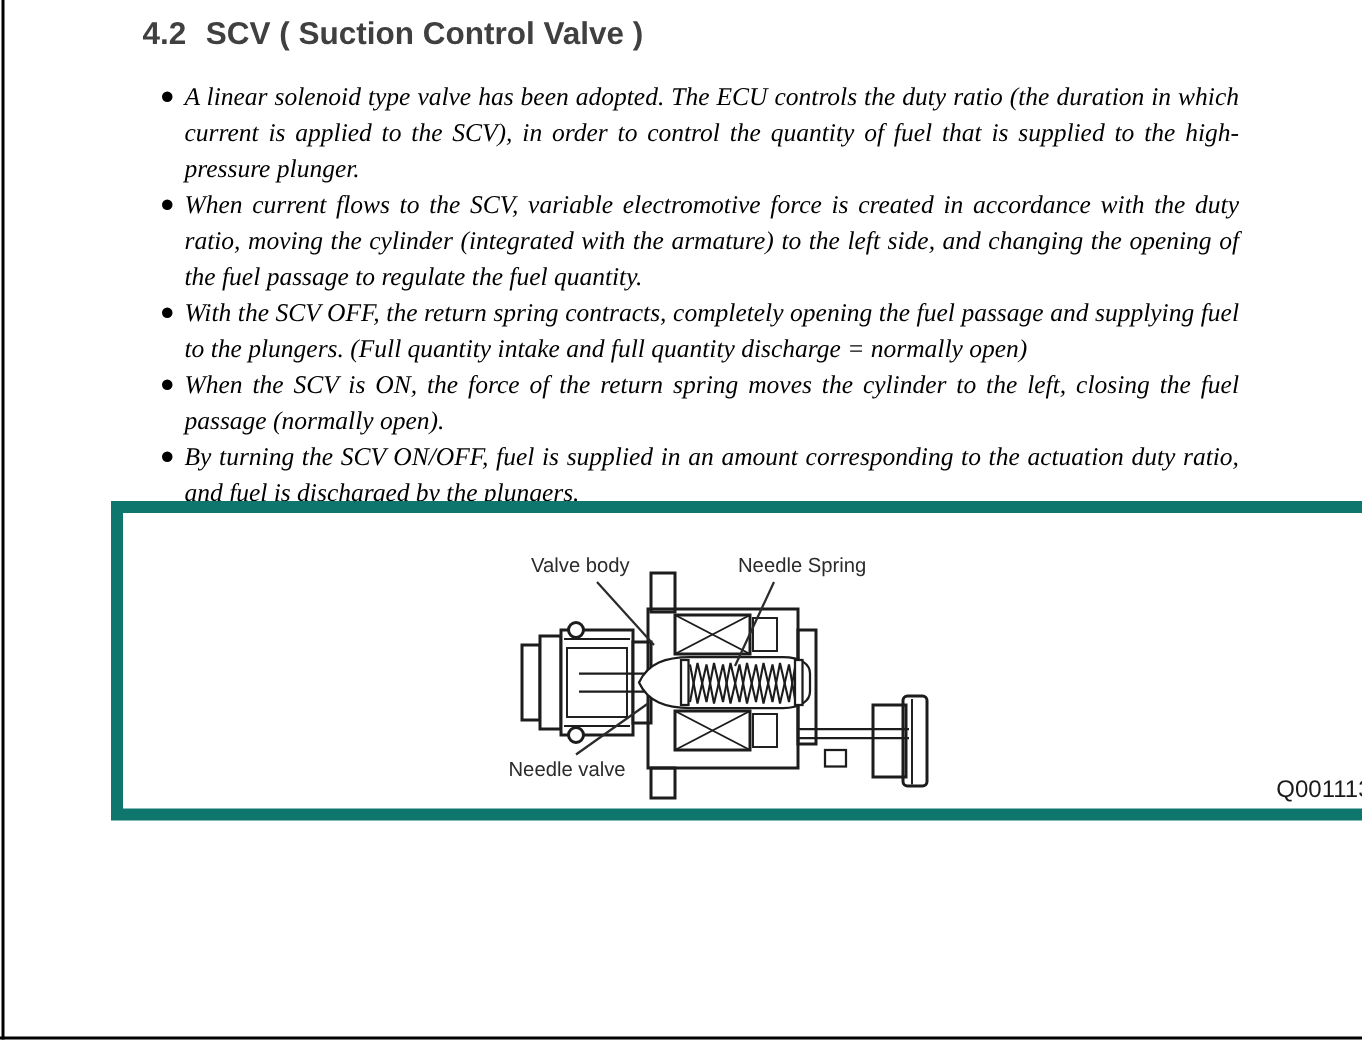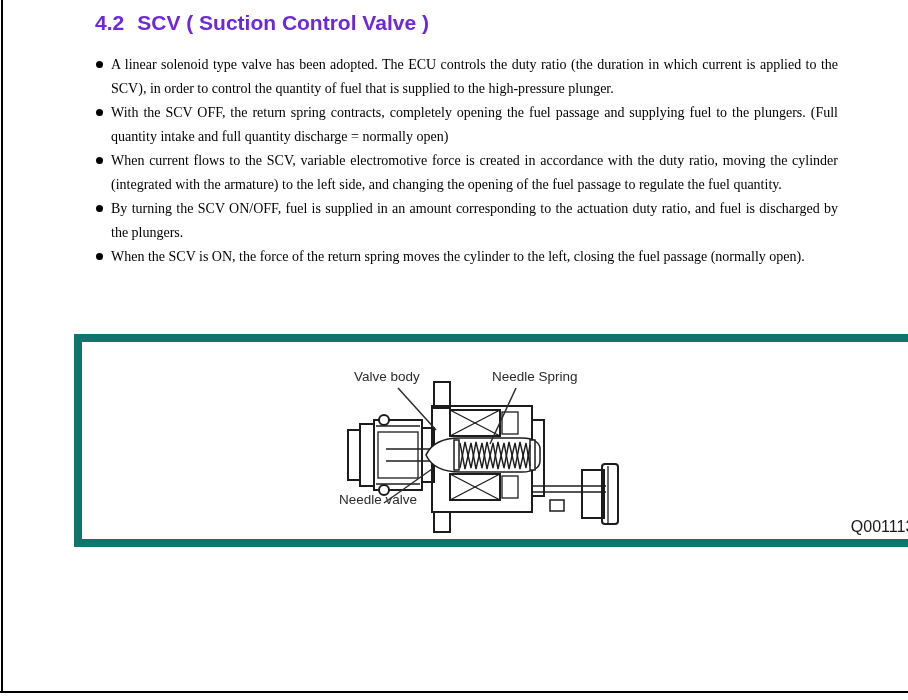--- a/index.html
+++ b/index.html
@@ -4,56 +4,56 @@
 <style>
   * { box-sizing: border-box; }
   html,body { margin:0; padding:0; background:#fff; }
   .page { position:relative; width:908px; height:700px; background:#fff; overflow:hidden;
           font-family:"Liberation Serif", serif; color:#000; }
   .edge-left   { position:absolute; left:1px; top:0; width:2px; height:693px; background:#000; }
   .edge-bottom { position:absolute; left:0; top:691px; width:908px; height:2px; background:#000; }
 
   .content { position:absolute; left:95px; top:10px; width:743px; }
   h1.heading { margin:0 0 17px 0; font-family:"Liberation Sans", sans-serif;
-               font-weight:bold; font-size:21px; line-height:26px; color:#6d28d9; }
+               font-weight:bold; font-size:21px; line-height:26px; color:#404040; }
   h1.heading .num { margin-right:13px; }
 
-  ul.bullets { list-style:none; margin:0; padding:0;
-               font-size:14px; line-height:24px; text-align:justify; }
+  ul.bullets { list-style:none; margin:12px; padding:0;
+               font-size:17px; line-height:24px; text-align:justify;font-style:italic; }
   ul.bullets li { position:relative; padding-left:16px; margin:0; }
   ul.bullets .dot { position:absolute; left:1px; top:8px; width:7px; height:7px;
                     border-radius:50%; background:#000; }
 
   .figure-box { position:absolute; left:74px; top:334px; width:864px; height:213px;
                 border:8px solid #0f766e; background:#fff; }
   .figure-box svg { position:absolute; left:0; top:0; }
   .lbl { position:absolute; font-family:"Liberation Sans", sans-serif;
          font-size:13.5px; line-height:15px; color:#2b2b2b; white-space:nowrap; }
   .lbl-valve-body   { left:272px; top:27px; }
   .lbl-return-spring{ left:410px; top:27px; }
-  .lbl-needle-valve { left:257px; top:150px; }
+  .lbl-needle-valve { left:257px; top:163px; }
   .fig-code { position:absolute; right:5px; bottom:3px;
               font-family:"Liberation Sans", sans-serif; font-size:16px; color:#1a1a1a; }
 </style>
 </head>
 <body>
 
 <div class="page">
   <div class="edge-left"></div>
   <div class="edge-bottom"></div>
 
   <div class="content">
     <h1 class="heading"><span class="num">4.2</span><span>SCV ( Suction Control Valve )</span></h1>
 
     <ul class="bullets">
       <li><span class="dot"></span><span>A linear solenoid type valve has been adopted. The ECU controls the duty ratio (the duration in which current is applied to the SCV), in order to control the quantity of fuel that is supplied to the high-pressure plunger.</span></li>
+      <li><span class="dot"></span><span>When current flows to the SCV, variable electromotive force is created in accordance with the duty ratio, moving the cylinder (integrated with the armature) to the left side, and changing the opening of the fuel passage to regulate the fuel quantity.</span></li>
       <li><span class="dot"></span><span>With the SCV OFF, the return spring contracts, completely opening the fuel passage and supplying fuel to the plungers. (Full quantity intake and full quantity discharge = normally open)</span></li>
-      <li><span class="dot"></span><span>When current flows to the SCV, variable electromotive force is created in accordance with the duty ratio, moving the cylinder (integrated with the armature) to the left side, and changing the opening of the fuel passage to regulate the fuel quantity.</span></li>
+      <li><span class="dot"></span><span>When the SCV is ON, the force of the return spring moves the cylinder to the left, closing the fuel passage (normally open).</span></li>
       <li><span class="dot"></span><span>By turning the SCV ON/OFF, fuel is supplied in an amount corresponding to the actuation duty ratio, and fuel is discharged by the plungers.</span></li>
-      <li><span class="dot"></span><span>When the SCV is ON, the force of the return spring moves the cylinder to the left, closing the fuel passage (normally open).</span></li>
     </ul>
   </div>
 
   <figure class="figure-box" style="margin:0">
     <svg width="757" height="213" viewBox="0 0 757 213">
 
       <g stroke="#1c1c1c" fill="#fff" stroke-width="2">
         <rect x="266" y="88" width="12" height="50"></rect>
         <rect x="278" y="82" width="14" height="62"></rect>
         <rect x="292" y="78" width="48" height="70"></rect>

